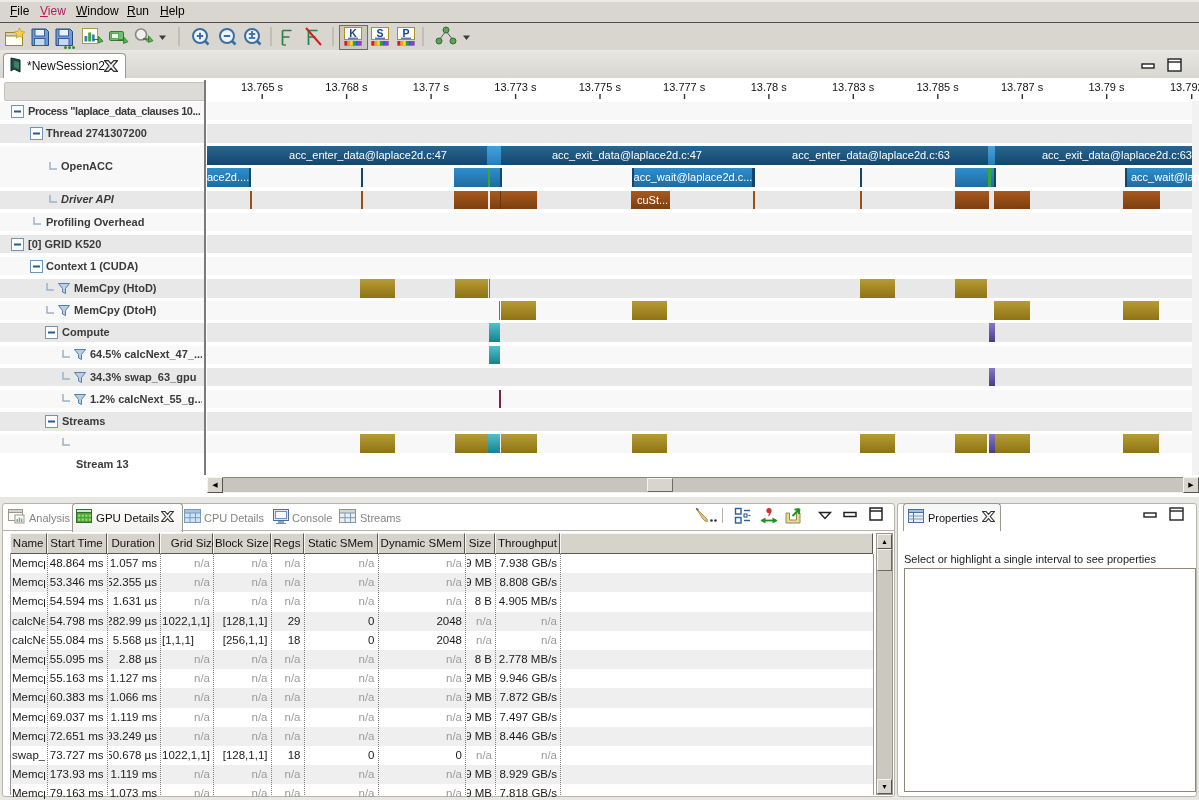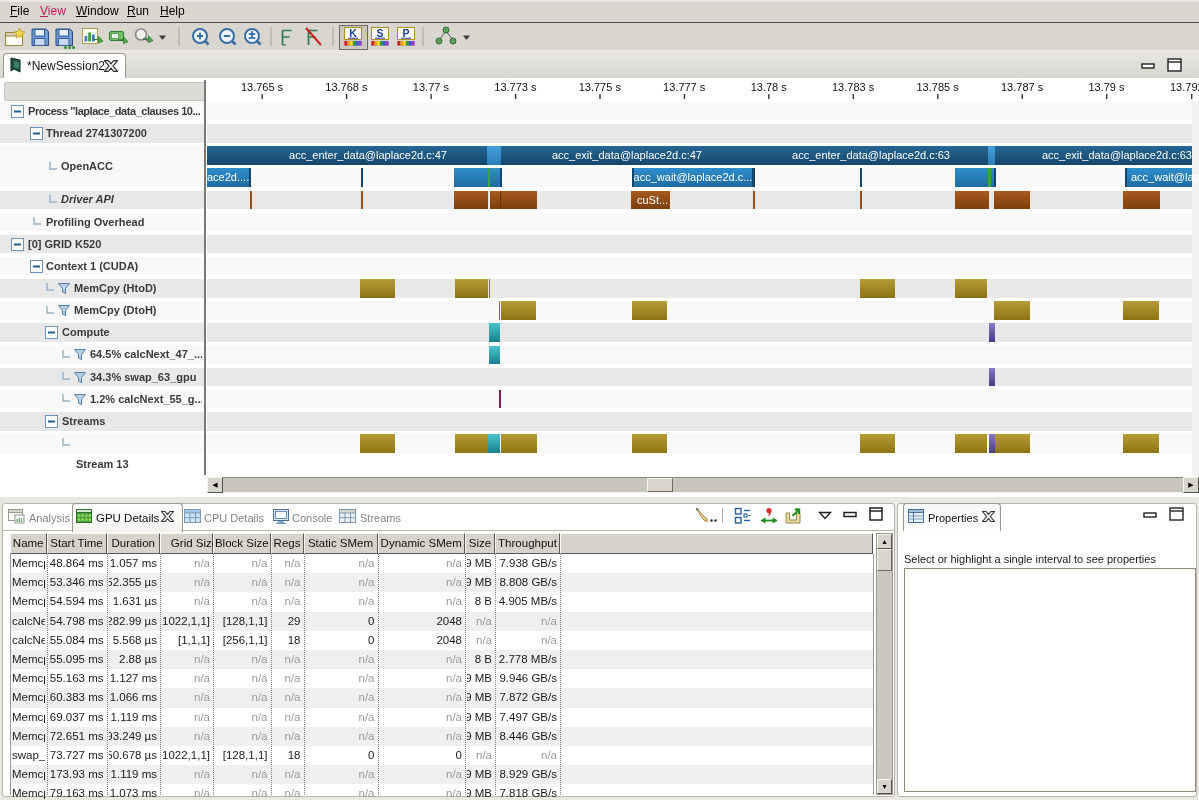--- a/index.html
+++ b/index.html
@@ -525,21 +525,21 @@
 <div class="tx" style="left:215px;top:614.6px;width:52.5px;font-size:11.5px;overflow:hidden;text-align:right;direction:rtl; color:#1a1a1a;"><bdo dir="ltr">[128,1,1]</bdo></div>
 <div class="tx" style="left:272.5px;top:614.6px;width:28.0px;font-size:11.5px;overflow:hidden;text-align:right;direction:rtl; color:#1a1a1a;"><bdo dir="ltr">29</bdo></div>
 <div class="tx" style="left:305.5px;top:614.6px;width:69.0px;font-size:11.5px;overflow:hidden;text-align:right;direction:rtl; color:#1a1a1a;"><bdo dir="ltr">0</bdo></div>
 <div class="tx" style="left:379.5px;top:614.6px;width:82.5px;font-size:11.5px;overflow:hidden;text-align:right;direction:rtl; color:#1a1a1a;"><bdo dir="ltr">2048</bdo></div>
 <div class="tx" style="left:467px;top:614.6px;width:25px;font-size:11.5px;overflow:hidden;text-align:right;direction:rtl; color:#9b9b9b;"><bdo dir="ltr">n/a</bdo></div>
 <div class="tx" style="left:497px;top:614.6px;width:60px;font-size:11.5px;overflow:hidden;text-align:right;direction:rtl; color:#9b9b9b;"><bdo dir="ltr">n/a</bdo></div>
 <div class="abs" style="left:10px;top:630.8px;width:863px;height:19.2px;background:#ffffff;"></div>
 <div class="tx" style="left:12px;top:633.8px;width:32.5px;font-size:11.5px;overflow:hidden; color:#1a1a1a;">calcNext</div>
 <div class="tx" style="left:48.5px;top:633.8px;width:55.0px;font-size:11.5px;overflow:hidden;text-align:right;direction:rtl; color:#1a1a1a;"><bdo dir="ltr">155.084 ms</bdo></div>
 <div class="tx" style="left:108.5px;top:633.8px;width:48.5px;font-size:11.5px;overflow:hidden;text-align:right;direction:rtl; color:#1a1a1a;"><bdo dir="ltr">5.568 µs</bdo></div>
-<div class="tx" style="left:162px;top:633.8px;width:48px;font-size:11.5px;overflow:hidden;text-align:right;direction:rtl; color:#1a1a1a;"><bdo dir="ltr">[1,1,1]</bdo></div>
+<div class="tx" style="left:162px;top:633.8px;width:48px;font-size:11.5px;overflow:hidden;text-align:left;direction:rtl; color:#1a1a1a;"><bdo dir="ltr">[1,1,1]</bdo></div>
 <div class="tx" style="left:215px;top:633.8px;width:52.5px;font-size:11.5px;overflow:hidden;text-align:right;direction:rtl; color:#1a1a1a;"><bdo dir="ltr">[256,1,1]</bdo></div>
 <div class="tx" style="left:272.5px;top:633.8px;width:28.0px;font-size:11.5px;overflow:hidden;text-align:right;direction:rtl; color:#1a1a1a;"><bdo dir="ltr">18</bdo></div>
 <div class="tx" style="left:305.5px;top:633.8px;width:69.0px;font-size:11.5px;overflow:hidden;text-align:right;direction:rtl; color:#1a1a1a;"><bdo dir="ltr">0</bdo></div>
 <div class="tx" style="left:379.5px;top:633.8px;width:82.5px;font-size:11.5px;overflow:hidden;text-align:right;direction:rtl; color:#1a1a1a;"><bdo dir="ltr">2048</bdo></div>
 <div class="tx" style="left:467px;top:633.8px;width:25px;font-size:11.5px;overflow:hidden;text-align:right;direction:rtl; color:#9b9b9b;"><bdo dir="ltr">n/a</bdo></div>
 <div class="tx" style="left:497px;top:633.8px;width:60px;font-size:11.5px;overflow:hidden;text-align:right;direction:rtl; color:#9b9b9b;"><bdo dir="ltr">n/a</bdo></div>
 <div class="abs" style="left:10px;top:650.0px;width:863px;height:19.2px;background:#efefef;"></div>
 <div class="tx" style="left:12px;top:653.0px;width:32.5px;font-size:11.5px;overflow:hidden; color:#1a1a1a;">Memcpy</div>
 <div class="tx" style="left:48.5px;top:653.0px;width:55.0px;font-size:11.5px;overflow:hidden;text-align:right;direction:rtl; color:#1a1a1a;"><bdo dir="ltr">155.095 ms</bdo></div>
 <div class="tx" style="left:108.5px;top:653.0px;width:48.5px;font-size:11.5px;overflow:hidden;text-align:right;direction:rtl; color:#1a1a1a;"><bdo dir="ltr">2.88 µs</bdo></div>

